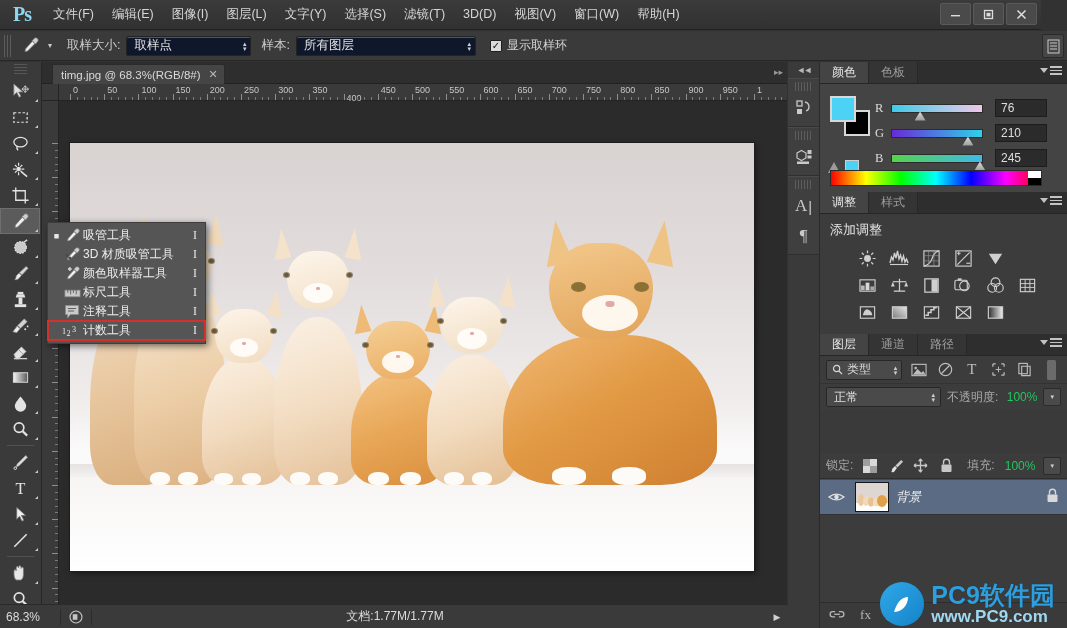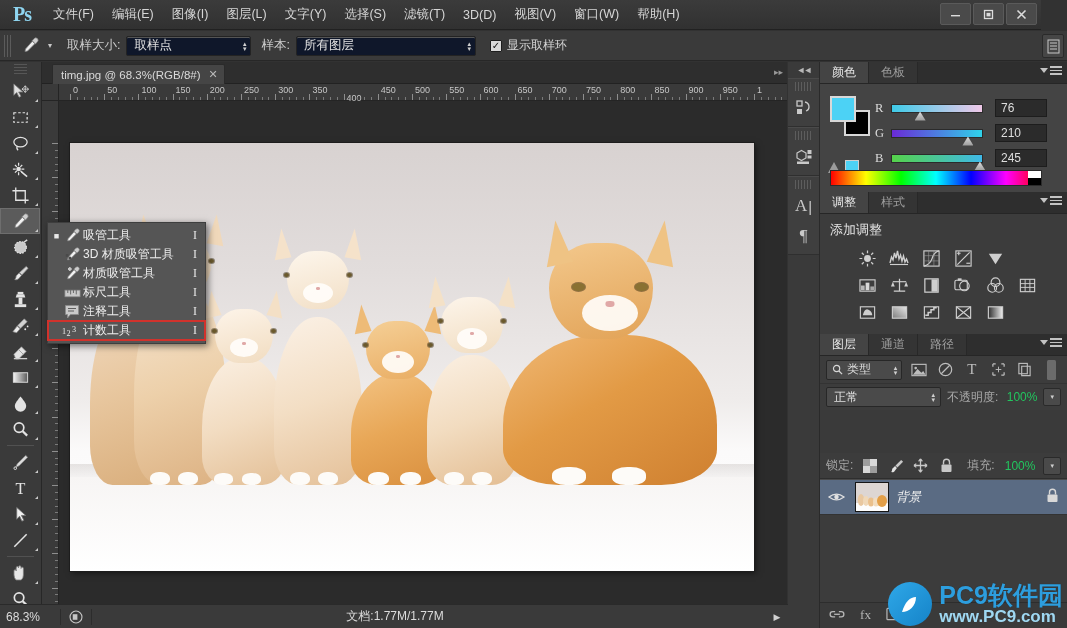--- a/index.html
+++ b/index.html
@@ -11,21 +11,21 @@
     color: #d4d4d4;
     -webkit-font-smoothing: none;
   }
   .app { position:relative; width:1067px; height:628px; background:#323232; }
 
   
   .titlebar{
     position:absolute; left:0; top:0; width:1041px; height:30px;
     background:linear-gradient(#3b3b3b,#313131);
     border-bottom:1px solid #212121;
-    display:flex; align-items:center;
+    display:flex; align-items:flex-end;
   }
   .ps-logo{
     width:44px; height:30px; display:flex; align-items:center; justify-content:center;
     font-family:"Liberation Serif", serif; font-weight:bold; font-size:20px;
     color:#8fd5f0; letter-spacing:-1px;
   }
   .menubar{ display:flex; align-items:center; height:30px; }
   .menu-item{
     padding:5px 9px; color:#d6d6d6; font-size:12.5px; white-space:nowrap; cursor:default;
   }
@@ -301,21 +301,21 @@
   }
   .st-zoom{ width:58px;padding-left:6px;font-size:12px;color:#dcdcdc; }
   .st-sep{ width:1px;height:16px;background:#2c2c2c;margin:0 2px;}
   .st-ic{ width:26px;display:flex;align-items:center;justify-content:center;color:#c5c5c5;}
   .st-doc{ flex:1;text-align:center;font-size:12px;color:#dcdcdc;padding-right:70px;}
   .st-arrow{ width:22px;display:flex;align-items:center;justify-content:center;
     color:#d0d0d0;font-size:9px;}
 
   
   .watermark{
-    position:absolute; right:4px; bottom:2px; z-index:80;
+    position:absolute; right:12px; bottom:2px; z-index:80;
     display:flex; align-items:center; gap:7px; pointer-events:none;
   }
   .wm-logo{
     width:44px;height:44px;border-radius:50%;
     background:linear-gradient(135deg,#2fa8e8,#1583c8);
     display:flex;align-items:center;justify-content:center;
   }
   .wm-txt{ display:flex;flex-direction:column;line-height:1; }
   .wm-main{ font-size:25px;font-weight:bold;color:#2d9ede;letter-spacing:0px;
     text-shadow:0 0 1px rgba(0,0,0,.4);}
@@ -883,21 +883,21 @@
     <div class="fly-row">
       <span class="bullet"></span>
       <span class="ficon">
         <svg width="17" height="17" viewBox="0 0 19 19">
             <path d="M13.2 2.6 a2.3 2.3 0 0 1 3.3 3.2 l-2.1 2.1 l-3.2-3.2z" fill="#cfcfcf" stroke="#8a8a8a" stroke-width=".7"></path>
             <path d="M11.3 5.3 l2.5 2.5 l-7.2 7.2 l-2.6 .6 l .5-2.6z" fill="#f2f2f2" stroke="#7d7d7d" stroke-width=".8"></path>
             <path d="M4.5 4.5h4M6.5 2.5v4" stroke="#dcdcdc" stroke-width="1"></path>
             <circle cx="6.5" cy="4.5" r="1.5" fill="none" stroke="#dcdcdc" stroke-width=".9"></circle>
           </svg>
       </span>
-      <span class="fname">材质吸管工具</span>
+      <span class="fname">颜色取样器工具</span>
       <span class="fkey">I</span>
     </div>
     <div class="fly-row">
       <span class="bullet"></span>
       <span class="ficon">
         <svg width="17" height="14" viewBox="0 0 18 12">
             <rect x="1" y="3" width="16" height="7" fill="#c9c9c9" stroke="#8c8c8c" stroke-width=".8"></rect>
             <path d="M4 3v3M7 3v4.5M10 3v3M13 3v4.5" stroke="#5a5a5a" stroke-width=".9"></path>
           </svg>
       </span>

